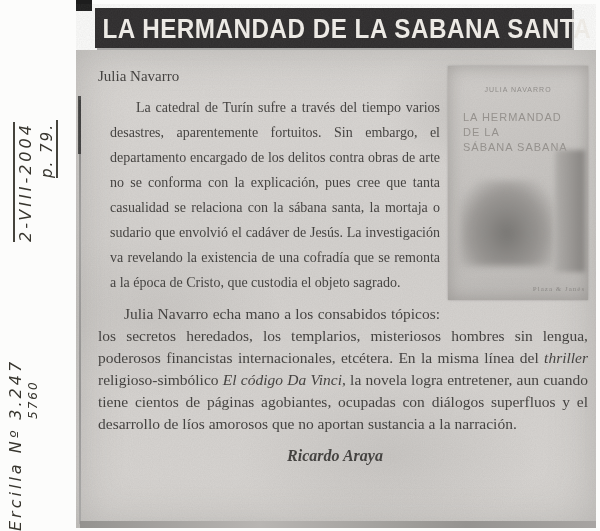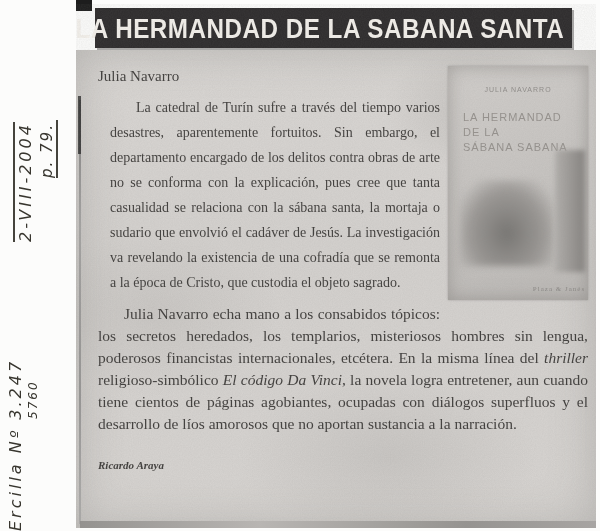--- a/index.html
+++ b/index.html
@@ -35,21 +35,21 @@
   }
   .corner-mark{position:absolute;left:0;top:-4px;width:16px;height:11px;background:#1d1d1d;}
   .edge-line{position:absolute;left:3px;top:96px;width:2px;height:424px;
     background:linear-gradient(#454545,#8a8a8a 30%,#6f6f6f 70%,#9a9a9a);opacity:.55;}
   .edge-line-bold{position:absolute;left:2px;top:92px;width:3px;height:58px;background:#2a2a2a;opacity:.8;}
   .bottom-edge{position:absolute;left:4px;right:0;bottom:0;height:7px;
     background:linear-gradient(to right,#8f8d8a,#b7b4b1 35%,#908e8b 75%,#a5a2a0);opacity:.9;}
 
   .banner{
     position:absolute;left:19px;top:4px;width:477px;height:40px;background:#2d2b2c;
-    display:flex;align-items:center;justify-content:flex-end;
+    display:flex;align-items:center;justify-content:flex-start;
     box-shadow:2px 2px 0 rgba(70,68,66,.45);
   }
   .banner span{
     font-family:"Liberation Sans", sans-serif;font-weight:bold;font-size:25px;
     color:#f4f1ec;letter-spacing:.5px;white-space:nowrap;
     transform:scale(.97,1.08);filter:blur(.2px);
   }
 
   .content{position:absolute;left:22px;top:60px;right:8px;bottom:6px;color:#403e3c;}
   .meta{font-size:15px;line-height:25px;filter:blur(.4px);}
@@ -72,22 +72,22 @@
   .cover-tower{position:absolute;right:3px;top:84px;bottom:28px;width:30px;
     background:linear-gradient(to left,#868380,#b3b0ad);filter:blur(2.5px);}
   .cover-publisher{position:absolute;bottom:7px;left:0;width:100%;text-align:center;
     font-size:7px;letter-spacing:1px;color:#8d8a87;padding-left:41px;}
 
   .para1{margin:6px 0 0 12px;font-size:14px;line-height:25px;text-align:justify;
     text-indent:26px;filter:blur(.45px);}
   .para2{margin:8px 0 0 0;font-size:15.5px;line-height:22px;text-align:justify;
     text-indent:26px;filter:blur(.45px);}
   .para2 .bk{font-style:italic;}
-  .signature{margin-top:24px;padding-right:16px;text-align:left;
-    font-weight:bold;font-style:italic;font-size:11px;filter:blur(.4px);}
+  .signature{margin-top:12px;padding-right:16px;text-align:center;
+    font-weight:bold;font-style:italic;font-size:16px;filter:blur(.4px);}
 
   .noise{position:absolute;left:0;top:0;pointer-events:none;opacity:.15;}
 </style>
 </head>
 <body>
 
 <div class="page">
 
   <div class="note note-date">
     <span class="ov">2-VIII-2004</span>

